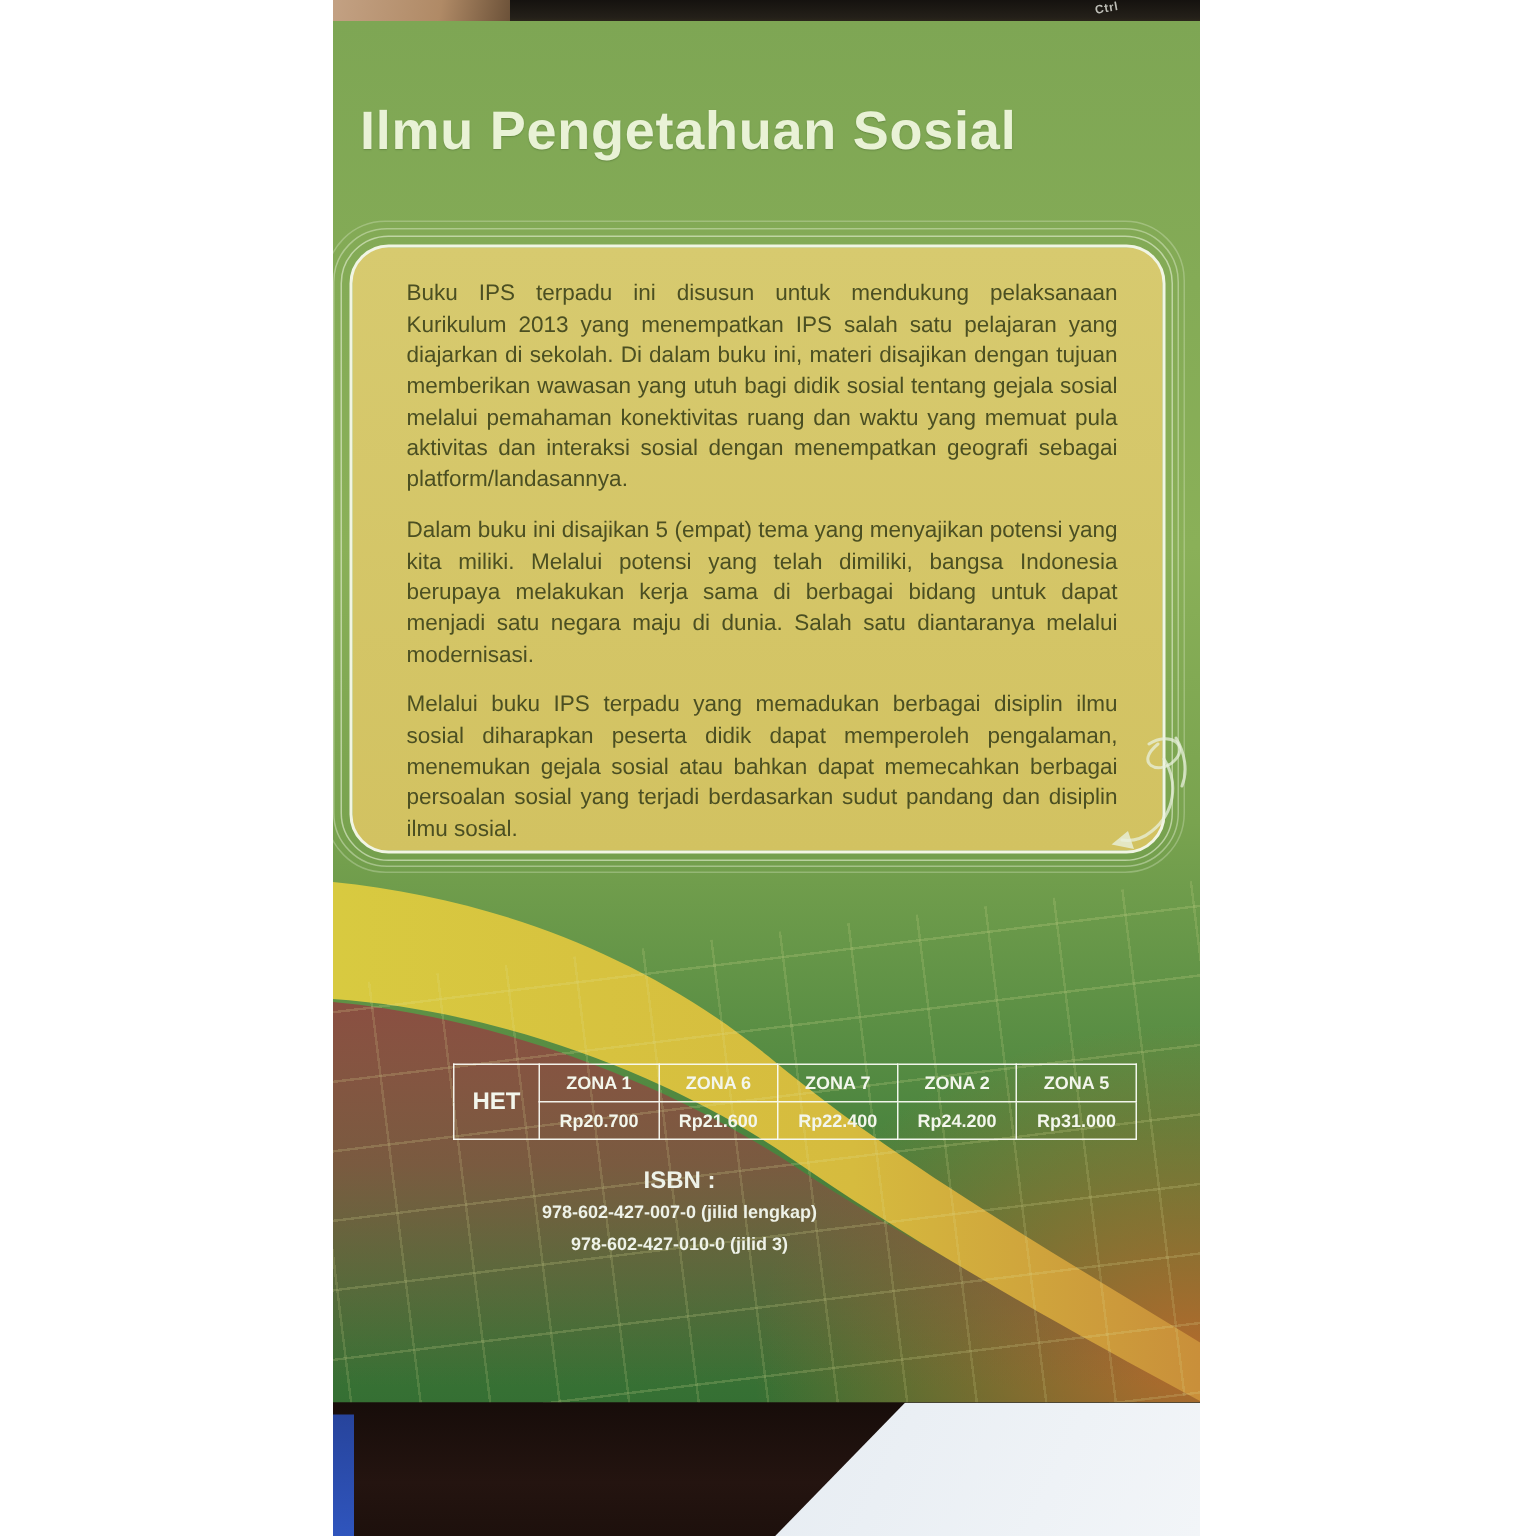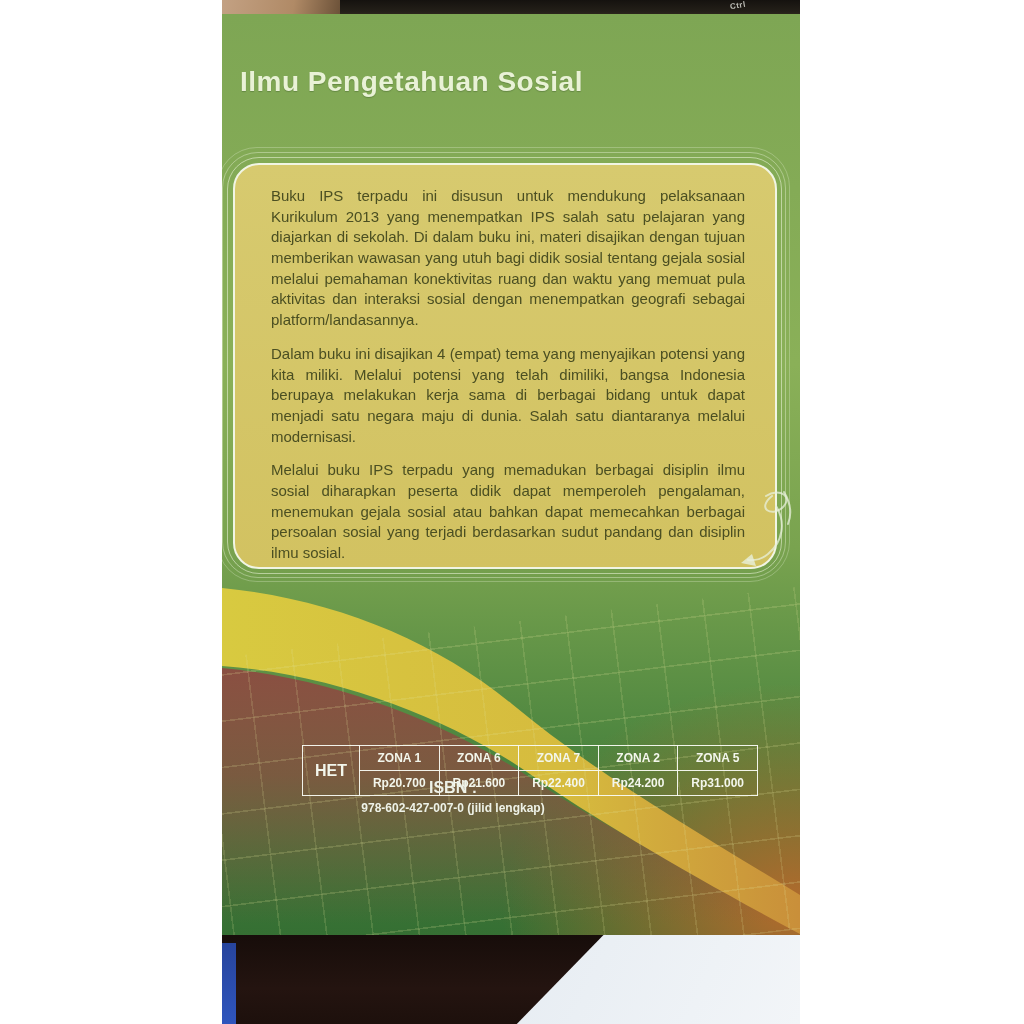--- a/index.html
+++ b/index.html
@@ -22,38 +22,38 @@
       linear-gradient(180deg,#7ea654 0%,#8ab058 38%,#79a34f 58%,#4c853f 80%,#356f33 100%);}
   .decor-svg{position:absolute;left:0;top:0;}
 
   .grid-overlay{position:absolute;left:-50px;top:608px;width:700px;height:340px;
     transform:rotate(-7deg);opacity:.75;pointer-events:none;
     background-image:
       repeating-linear-gradient(0deg, rgba(224,226,152,.26) 0 1.6px, transparent 1.6px 46px),
       repeating-linear-gradient(90deg, rgba(224,226,152,.22) 0 1.6px, transparent 1.6px 46px);}
 
   .book-title{position:absolute;left:18px;top:52px;width:540px;
-    color:#e9f2d6;font-size:28px;font-weight:bold;letter-spacing:.5px;
+    color:#e9f2d6;font-size:36px;font-weight:bold;letter-spacing:.5px;
     text-shadow:0 1px 1px rgba(60,90,40,.4);}
 
   
   .ring{position:absolute;border-style:solid;border-color:rgba(240,247,226,.55);pointer-events:none;}
   .ring.r1{left:5px;top:143px;width:553px;height:415px;border-width:1.5px;border-radius:32px;}
   .ring.r2{left:0px;top:138px;width:562px;height:424px;border-width:1.3px;border-radius:36px;border-color:rgba(240,247,226,.4);}
   .ring.r3{left:-5px;top:133px;width:571px;height:433px;border-width:1.2px;border-radius:40px;border-color:rgba(240,247,226,.28);}
 
   .panel{position:absolute;left:11px;top:149px;width:544px;height:406px;box-sizing:border-box;
     background:linear-gradient(180deg,#d7ca6f 0%,#d2c261 100%);
     border:2px solid #f1f5e4;border-radius:26px;overflow:hidden;
     padding:21px 30px 8px 36px;}
   .panel p{margin:0 0 13px 0;color:#4b4f22;font-size:15px;line-height:1.38;text-align:justify;}
 
   .swirl{position:absolute;right:0px;top:468px;}
 
-  table.het{position:absolute;left:80px;top:731px;width:456px;border-collapse:collapse;table-layout:fixed;}
+  table.het{position:absolute;left:80px;top:695px;width:456px;border-collapse:collapse;table-layout:fixed;}
   table.het td{border:1.6px solid rgba(249,251,243,.95);height:24px;text-align:center;
     color:#f3f6ec;font-size:12px;font-weight:bold;padding:0 2px;white-space:nowrap;}
   table.het td.het-label{width:52px;font-size:16px;}
 
   .isbn{position:absolute;left:0;top:763px;width:462px;text-align:center;color:#eef2e8;}
   .isbn .isbn-label{font-size:16px;font-weight:bold;line-height:21px;}
   .isbn .isbn-line{font-size:12px;font-weight:bold;line-height:21px;}
 
   
   .below{position:absolute;left:0;top:935px;width:578px;height:89px;
@@ -98,21 +98,21 @@
       <div class="grid-overlay"></div>
 
       <div class="book-title">Ilmu Pengetahuan Sosial</div>
 
       <div class="ring r3"></div>
       <div class="ring r2"></div>
       <div class="ring r1"></div>
 
       <div class="panel">
         <p>Buku IPS terpadu ini disusun untuk mendukung pelaksanaan Kurikulum 2013 yang menempatkan IPS salah satu pelajaran yang diajarkan di sekolah. Di dalam buku ini, materi disajikan dengan tujuan memberikan wawasan yang utuh bagi didik sosial tentang gejala sosial melalui pemahaman konektivitas ruang dan waktu yang memuat pula aktivitas dan interaksi sosial dengan menempatkan geografi sebagai platform/landasannya.</p>
-        <p>Dalam buku ini disajikan 4 (empat) tema yang menyajikan potensi yang kita miliki. Melalui potensi yang telah dimiliki, bangsa Indonesia berupaya melakukan kerja sama di berbagai bidang untuk dapat menjadi satu negara maju di dunia. Salah satu diantaranya melalui modernisasi.</p>
+        <p>Dalam buku ini disajikan 5 (empat) tema yang menyajikan potensi yang kita miliki. Melalui potensi yang telah dimiliki, bangsa Indonesia berupaya melakukan kerja sama di berbagai bidang untuk dapat menjadi satu negara maju di dunia. Salah satu diantaranya melalui modernisasi.</p>
         <p>Melalui buku IPS terpadu yang memadukan berbagai disiplin ilmu sosial diharapkan peserta didik dapat memperoleh pengalaman, menemukan gejala sosial atau bahkan dapat memecahkan berbagai persoalan sosial yang terjadi berdasarkan sudut pandang dan disiplin ilmu sosial.</p>
       </div>
 
       <svg class="swirl" width="62" height="110" viewBox="0 0 62 110">
         <g fill="none" stroke="#e8f0dc" stroke-opacity="0.75" stroke-width="2" stroke-linecap="round">
           <path d="M28,14 c14,-9 28,1 16,12 c-10,9 -26,1 -10,-12"></path>
           <path d="M38,24 c10,16 7,36 -8,48 c-6,5 -13,7 -20,6"></path>
           <path d="M46,10 c6,10 8,22 4,32"></path>
         </g>
         <path d="M14,72 l-11,9 l15,3 z" fill="#e8f0dc" fill-opacity="0.8"></path>
@@ -134,20 +134,21 @@
           <td>Rp22.400</td>
           <td>Rp24.200</td>
           <td>Rp31.000</td>
         </tr>
         </tbody>
       </table>
 
       <div class="isbn">
         <div class="isbn-label">ISBN :</div>
         <div class="isbn-line">978-602-427-007-0 (jilid lengkap)</div>
+        <div class="isbn-line">978-602-427-010-0 (jilid 3)</div>
       </div>
     </div>
 
     <div class="below">
       <div class="fabric"></div>
       <div class="blue-strip"></div>
     </div>
 
   </div>
 </div>

